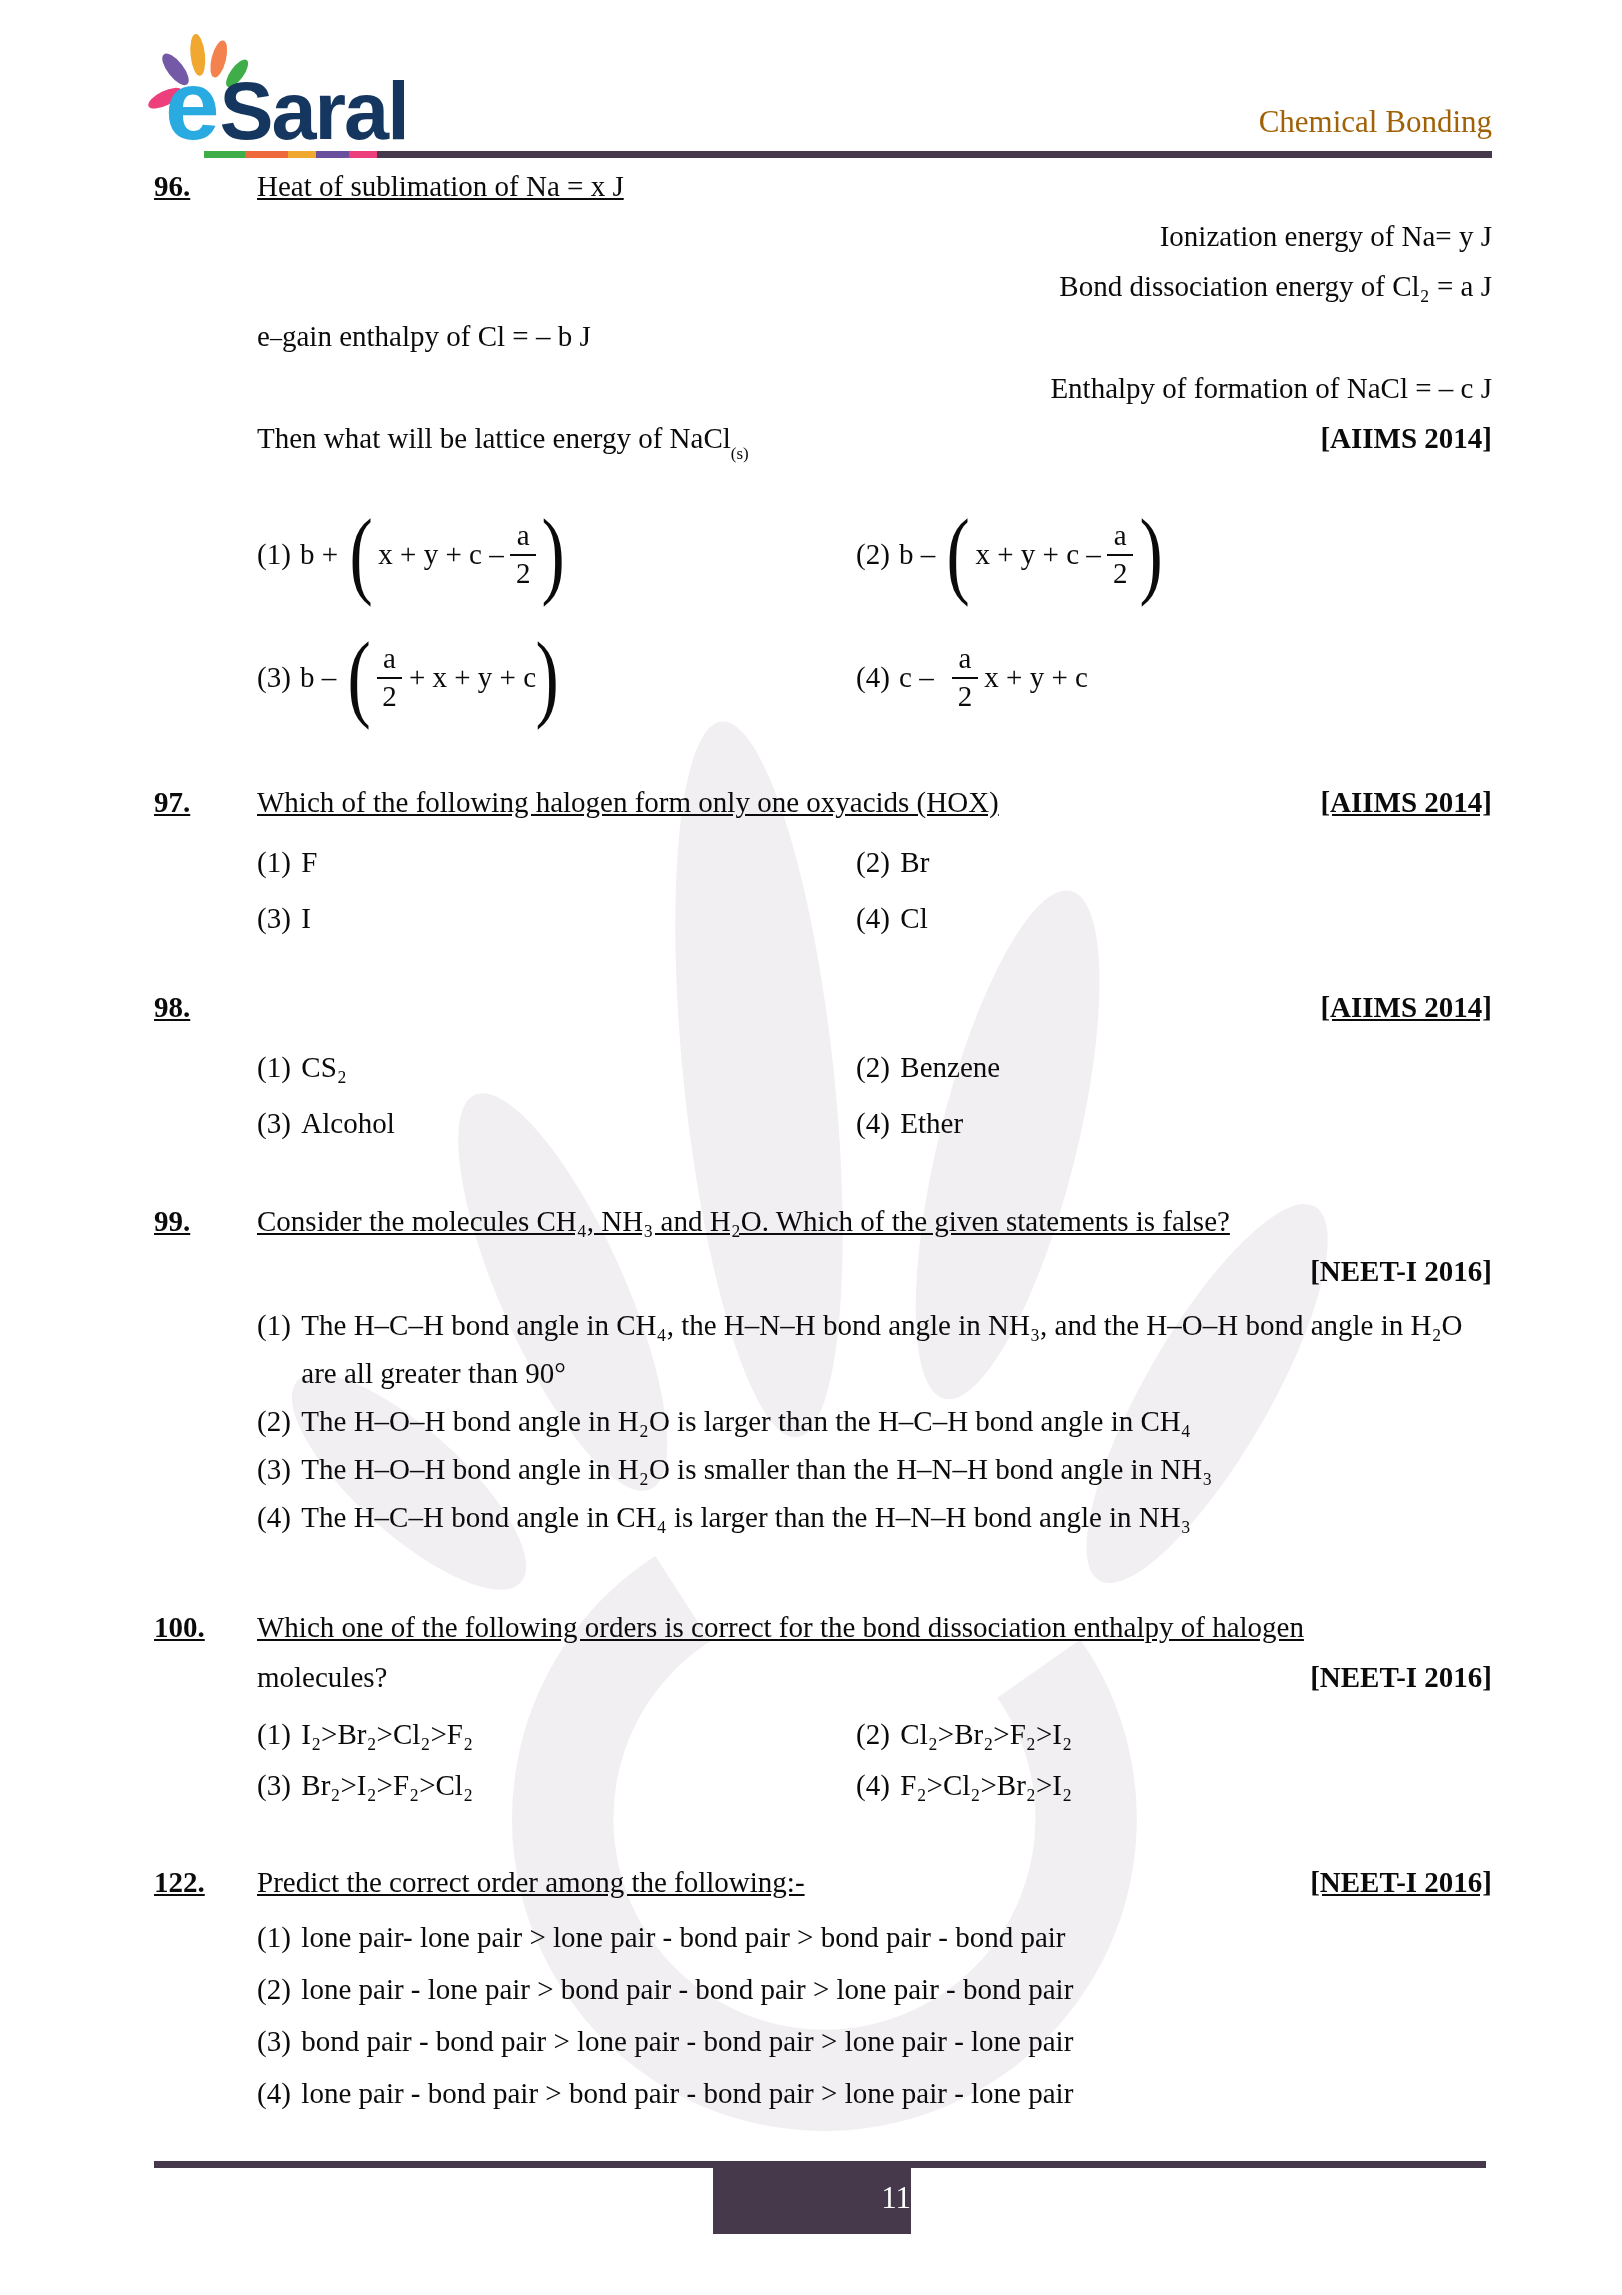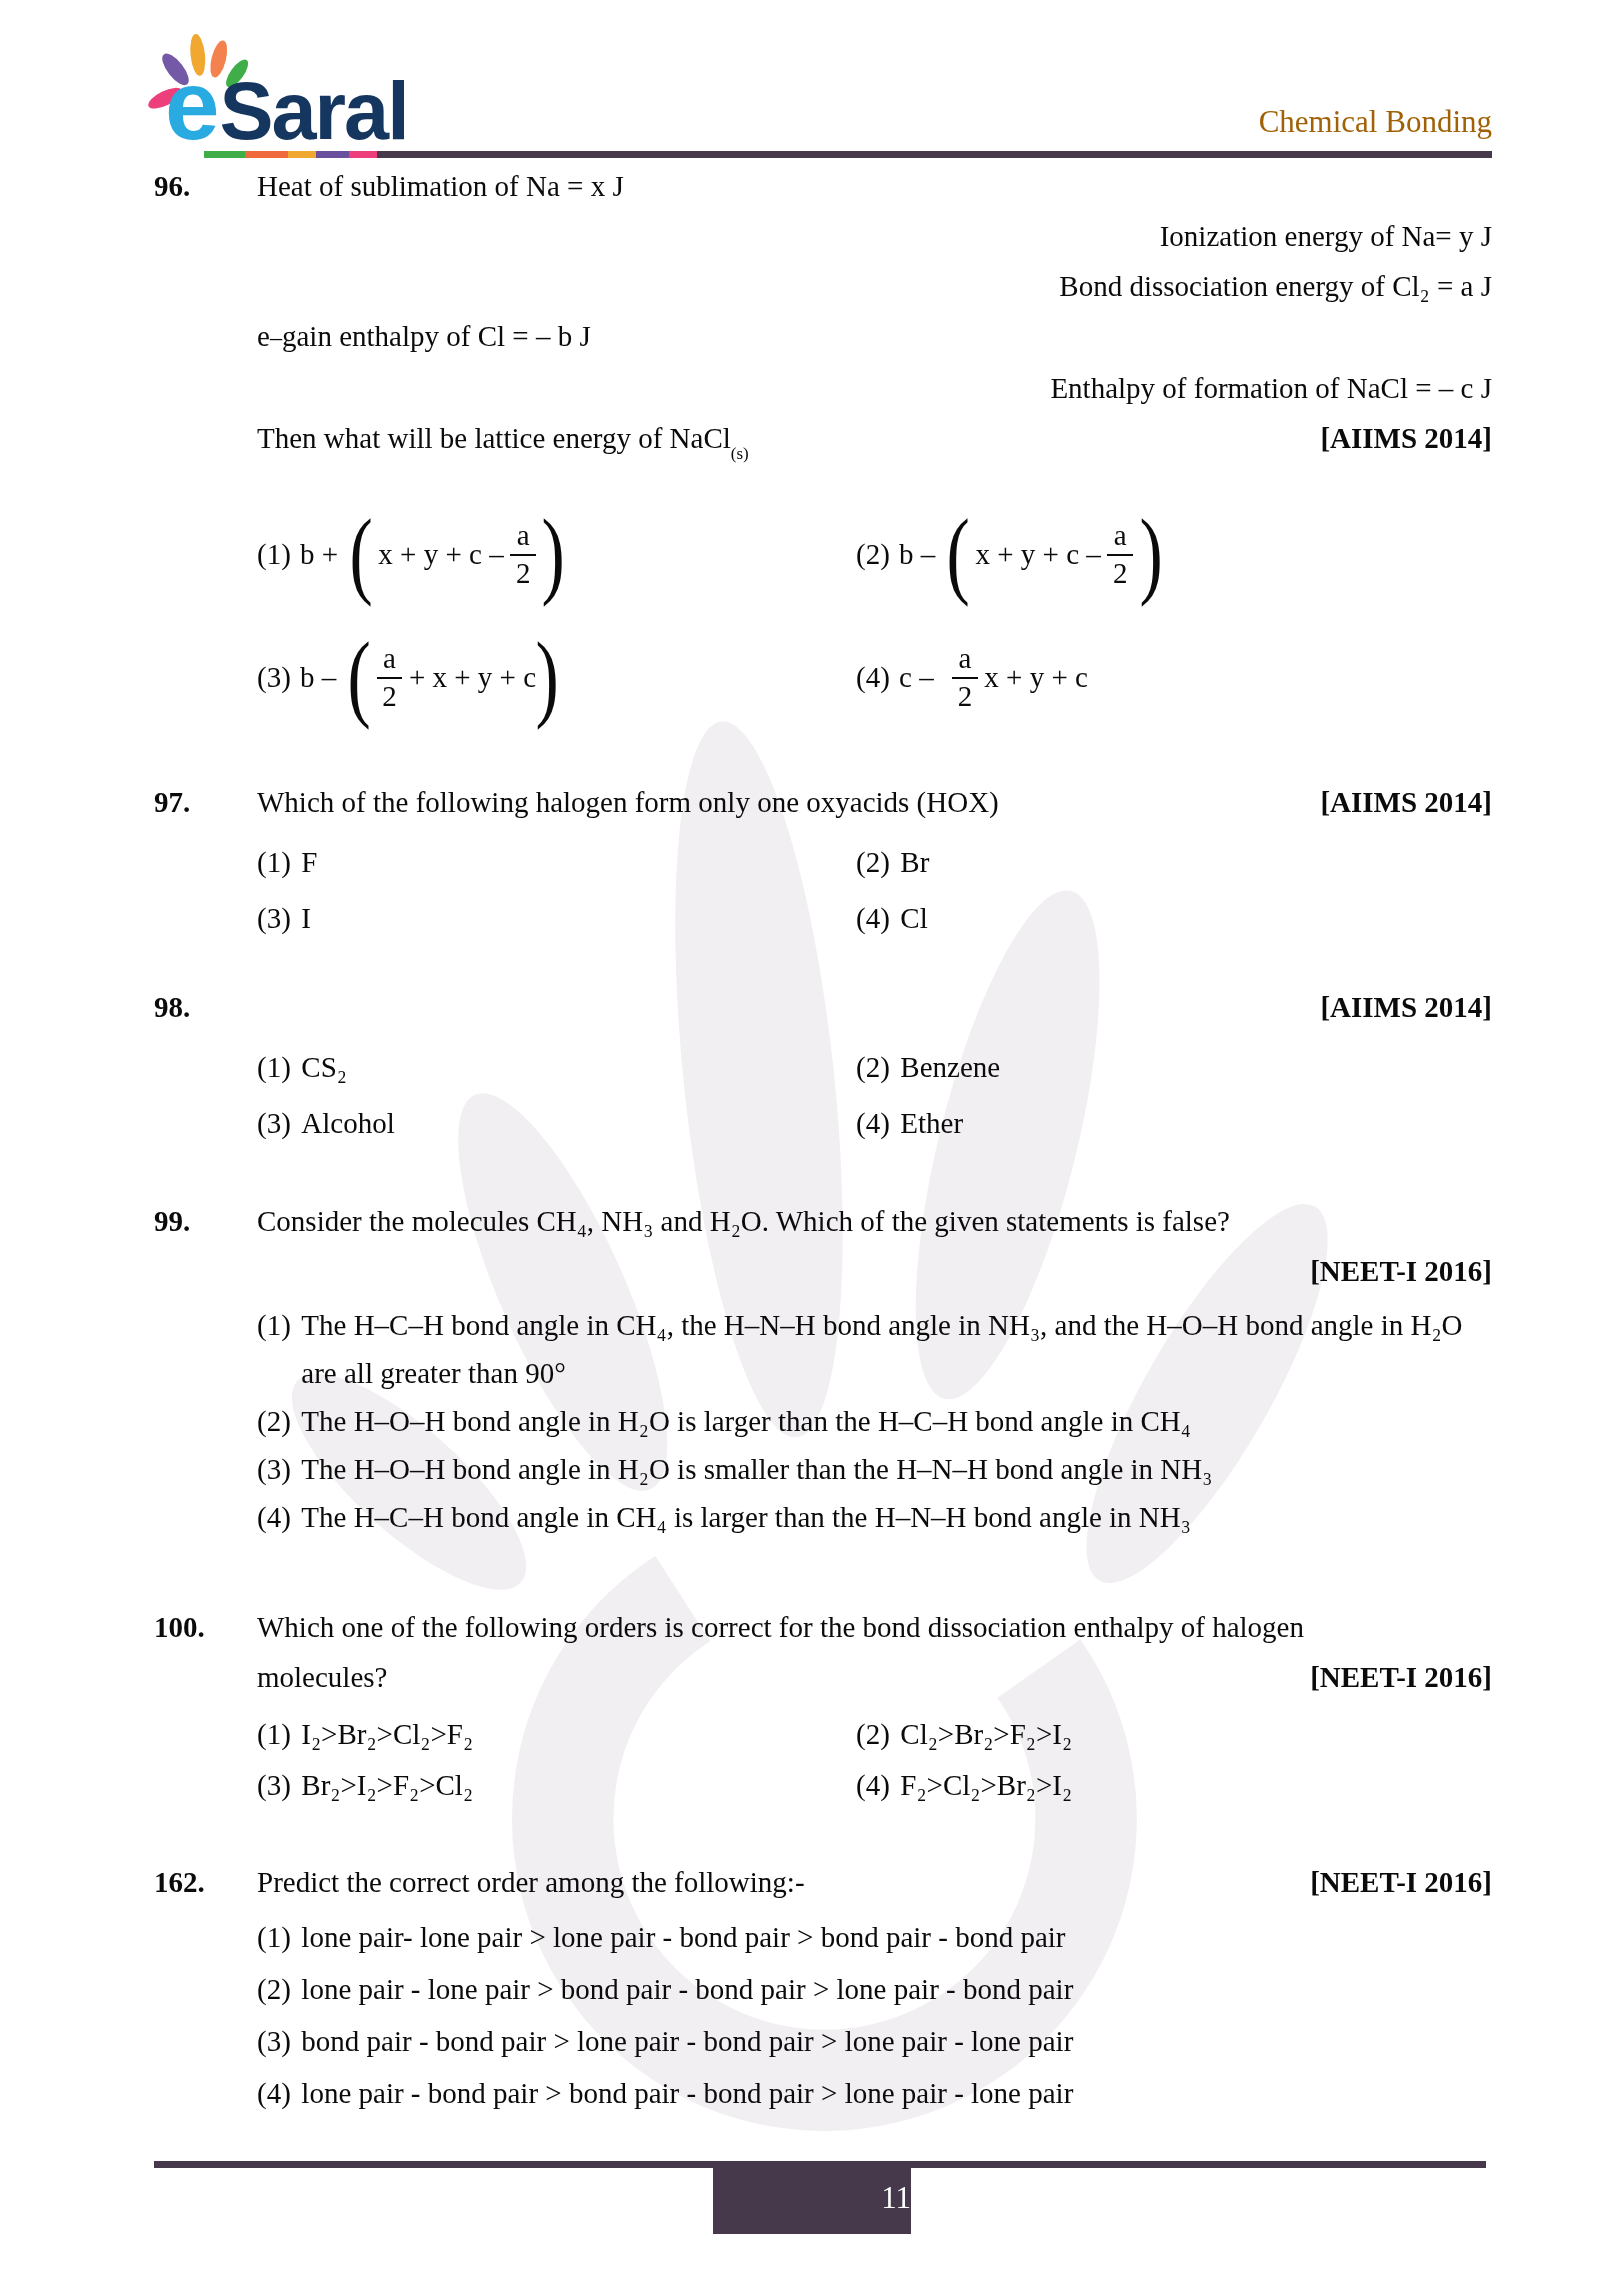--- a/index.html
+++ b/index.html
@@ -14,21 +14,21 @@
   .petals{position:absolute;left:-17px;top:-25px;width:131px;height:92px;}
   .logo-e{font-family:"Liberation Sans","DejaVu Sans",sans-serif;font-weight:bold;font-size:98px;line-height:1;position:relative;z-index:1;}
   .logo-saral{font-family:"Liberation Sans","DejaVu Sans",sans-serif;font-weight:bold;font-size:81px;line-height:1;letter-spacing:-2px;position:relative;z-index:1;margin-top:20px;}
   .page-title{position:absolute;top:104px;right:130px;font-size:31px;color:#a16207;z-index:2;}
   .rulebar{position:absolute;left:204px;top:151px;width:1288px;height:7.2px;display:flex;z-index:2;}
   .seg{height:7.2px;}
   .seg.s1{width:41px}.seg.s2{width:43px}.seg.s3{width:28px}.seg.s4{width:33px}.seg.s5{width:28px}
   .seg.rule{flex:1}
   
   .q{position:absolute;left:154px;width:1338px;font-size:29px;z-index:1;}
-  .qrow{display:flex;align-items:flex-start;line-height:50px;}
+  .qrow{display:flex;align-items:flex-start;line-height:50px;text-decoration:underline;}
   .qnum{font-weight:bold;width:103px;flex-shrink:0;}
   .qtext{flex:1;}
   .qtag{font-weight:bold;white-space:nowrap;margin-left:auto;padding-left:15.7px;}
   .qline{line-height:50px;margin-left:103px;text-align:right;}
   .flexline{display:flex;align-items:baseline;}
   .subp{font-size:17px;transform:translateY(10.5px);display:inline-block;}
   .tagline{margin-left:103px;line-height:51px;text-align:right;font-weight:bold;}
   
   .opts2{display:grid;grid-template-columns:599px 1fr;margin-left:103px;margin-top:6.5px;}
   .opt{display:flex;align-items:baseline;line-height:56px;}
@@ -256,21 +256,21 @@
       </div>
     <div class="opt">
         <span class="olabel">(4)</span>
         <span class="otext">F₂&gt;Cl₂&gt;Br₂&gt;I₂</span>
       </div>
   </div>
 </div>
 
 <div class="q" style="top:1857px;">
   <div class="qrow">
-    <span class="qnum">162.</span>
+    <span class="qnum">122.</span>
     <span class="qtext">Predict the correct order among the following:-</span>
     <span class="qtag">[NEET-I 2016]</span>
   </div>
   <div class="opts1 wide">
     <div class="opt">
         <span class="olabel">(1)</span>
         <span class="otext">lone pair- lone pair &gt; lone pair - bond pair &gt; bond pair - bond pair</span>
       </div>
     <div class="opt">
         <span class="olabel">(2)</span>

